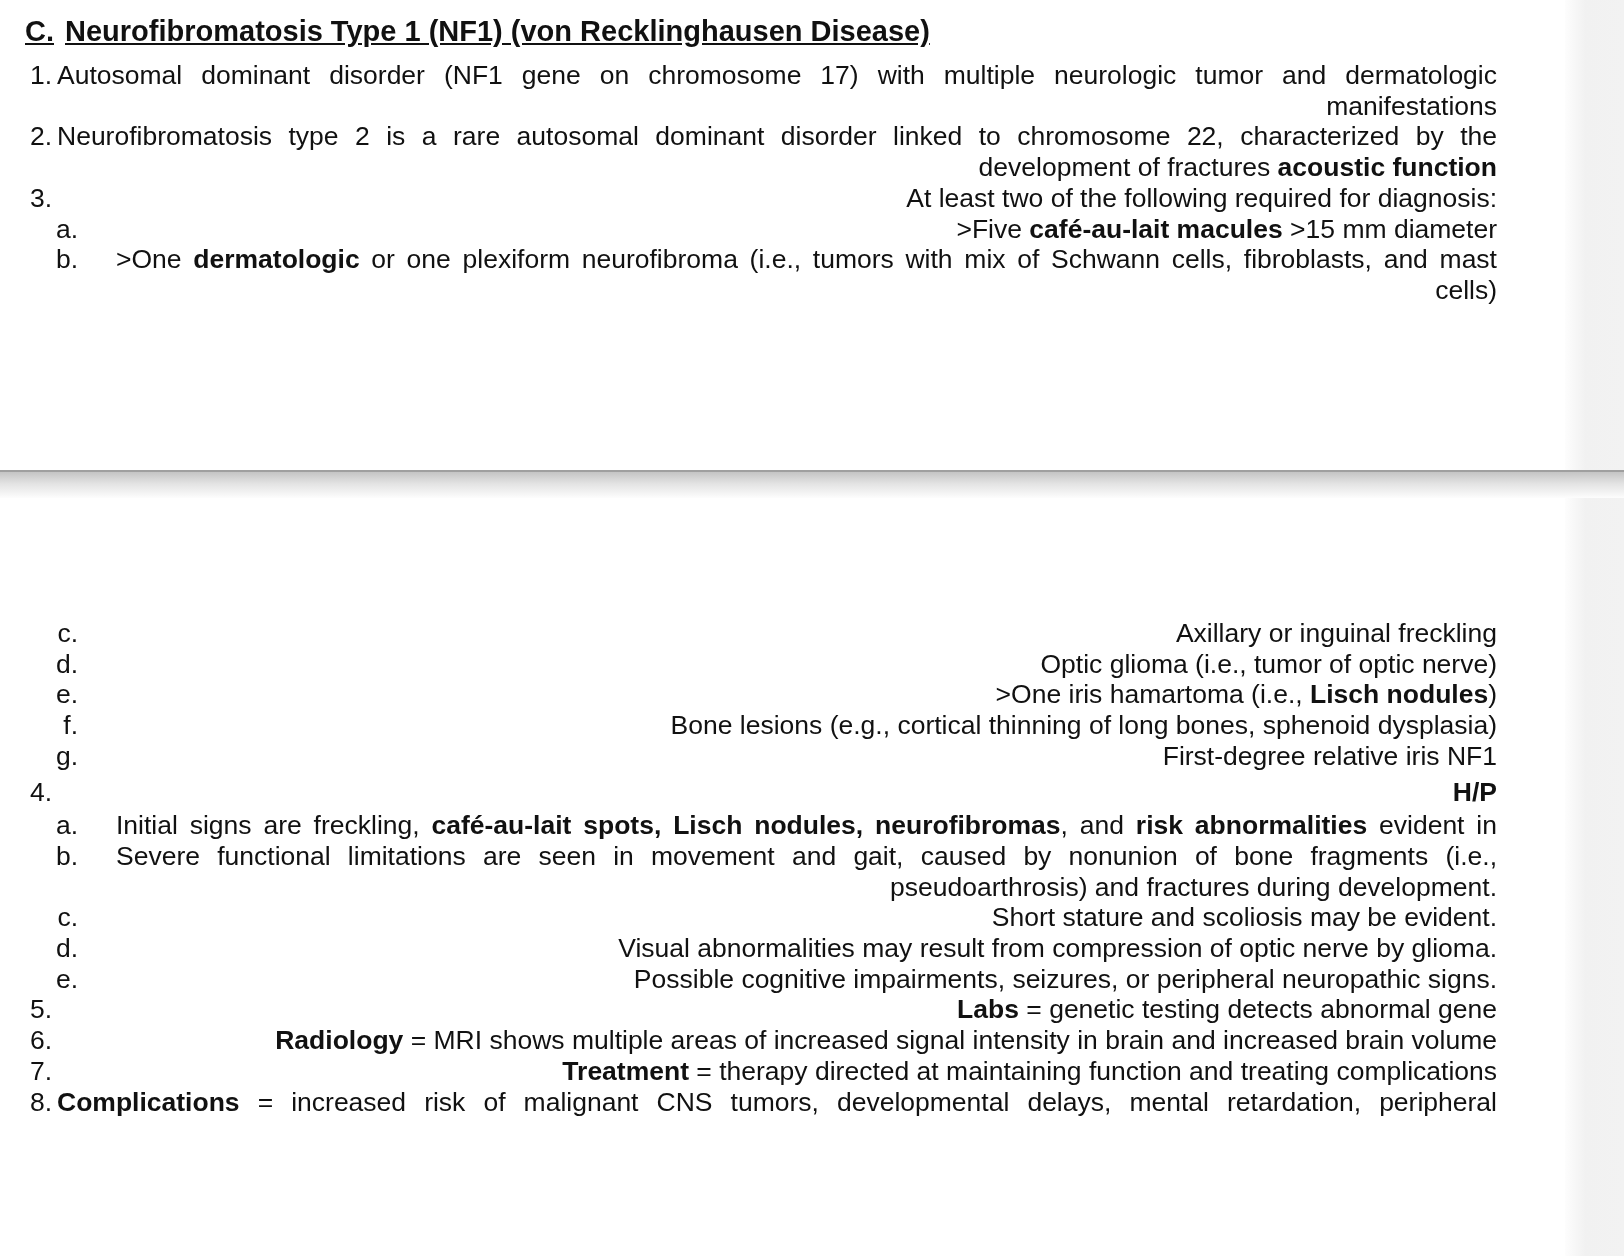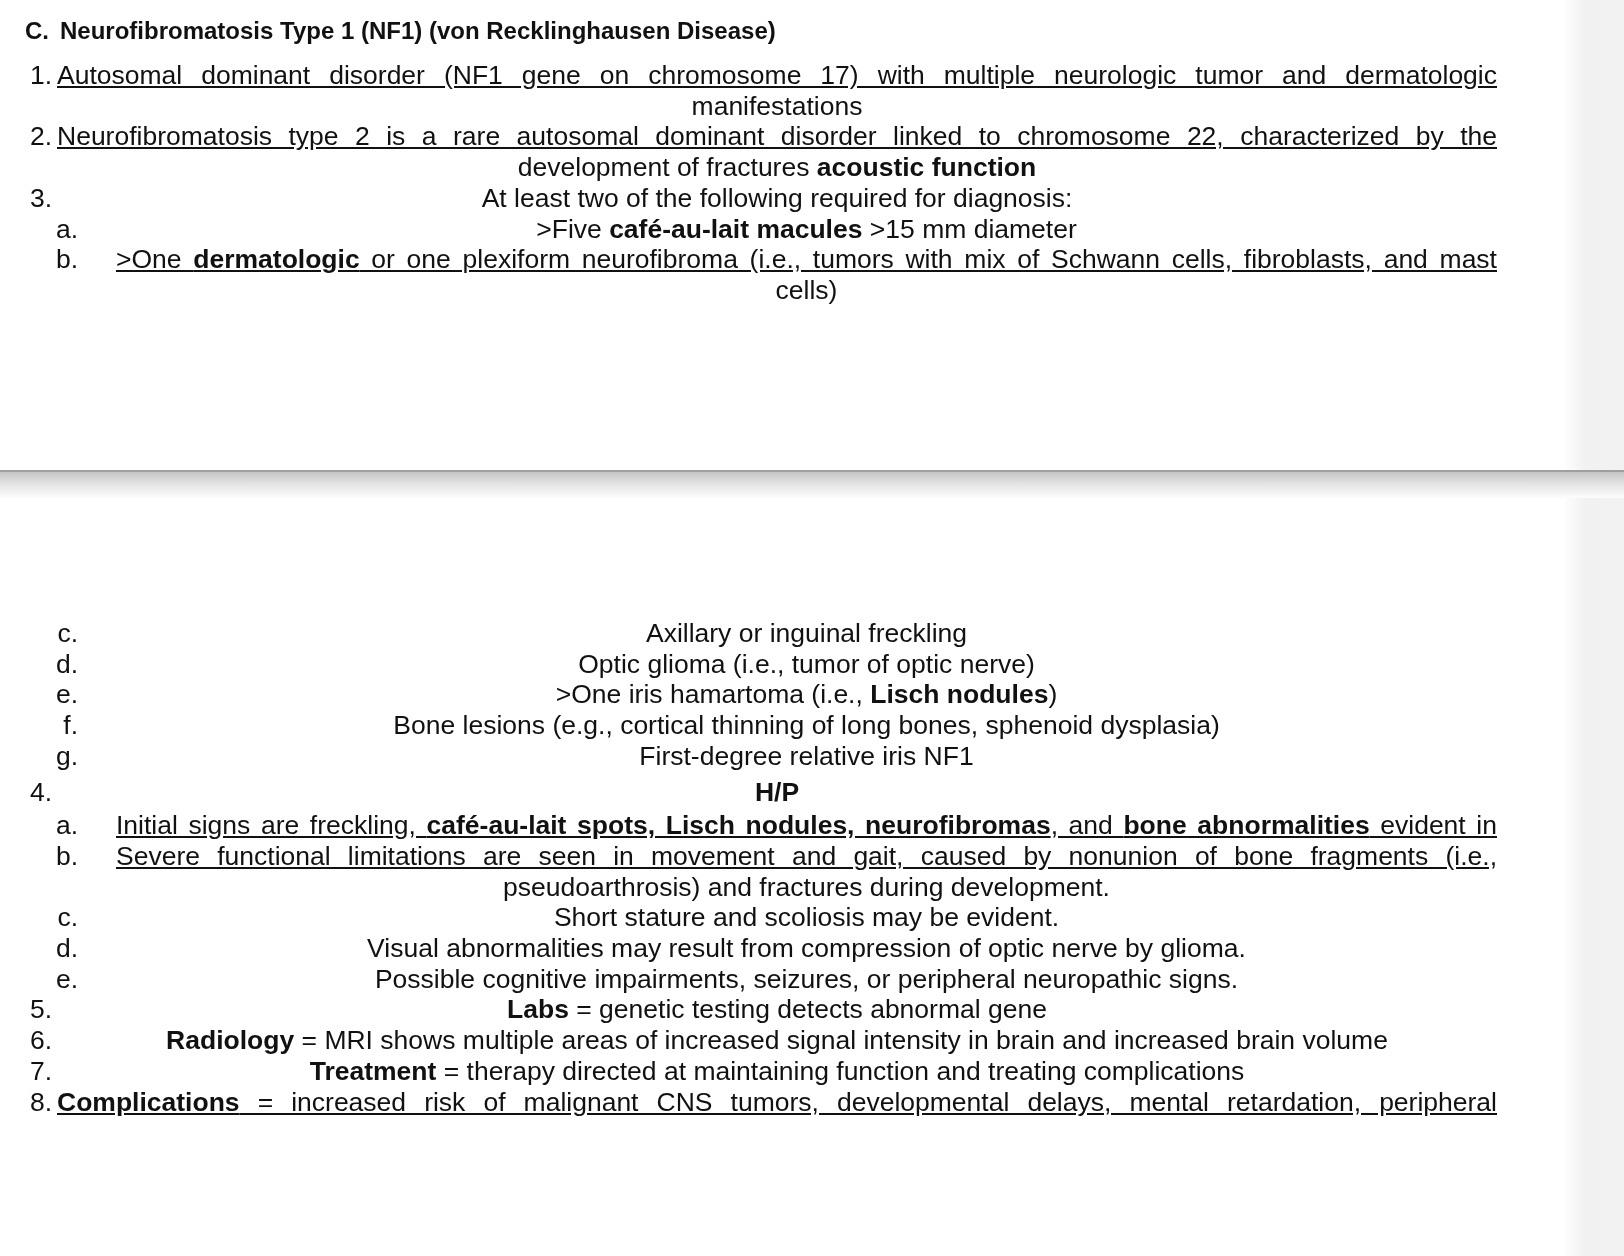--- a/index.html
+++ b/index.html
@@ -43,44 +43,44 @@
     width: 1497px;
     font-size: 26.5px;
     line-height: 30.7px;
     z-index: 3;
   }
   #page1-content { top: 0; }
   #page2-content { top: 618px; }
 
   #doc-heading {
     margin: 14px 0 12px 25px;
-    font-size: 24px;
+    font-size: 29px;
     line-height: 34px;
     font-weight: bold;
+    text-decoration: underline;
   }
   #doc-heading .hmarker { margin-right: 11px; }
 
   .row { position: relative; }
   .row .marker {
     position: absolute;
     left: 0;
     top: 0;
     text-align: right;
     display: block;
   }
   .lvl1 > .marker { width: 52px; }
   .lvl1 > .txt { margin-left: 57px; }
   .lvl2 > .marker { width: 78px; }
   .lvl2 > .txt { margin-left: 116px; }
 
-  .line { text-align: center; }
+  .line { text-align: right; }
   .line.j {
     text-align: justify;
     text-align-last: justify;
-    text-decoration: underline;
   }
   b { font-weight: bold; }
 </style>
 </head>
 <body>
 
 <div id="viewer">
   <div id="right-edge"></div>
   <div id="page-divider"></div>
 
@@ -156,21 +156,21 @@
       </div>
       <div class="row lvl1" style="margin-top: 5px;">
         <span class="marker">4.</span>
         <div class="txt">
           <div class="line"><b>H/P</b></div>
         </div>
       </div>
       <div class="row lvl2" style="margin-top: 3px;">
         <span class="marker">a.</span>
         <div class="txt">
-          <div class="line j"><span>Initial signs are freckling, </span><b>café-au-lait spots, Lisch nodules, neurofibromas</b><span>, and </span><b>bone abnormalities</b><span> evident in</span></div>
+          <div class="line j"><span>Initial signs are freckling, </span><b>café-au-lait spots, Lisch nodules, neurofibromas</b><span>, and </span><b>risk abnormalities</b><span> evident in</span></div>
         </div>
       </div>
       <div class="row lvl2">
         <span class="marker">b.</span>
         <div class="txt">
           <div class="line j"><span>Severe functional limitations are seen in movement and gait, caused by nonunion of bone fragments (i.e.,</span></div>
           <div class="line"><span>pseudoarthrosis) and fractures during development.</span></div>
         </div>
       </div>
       <div class="row lvl2">

